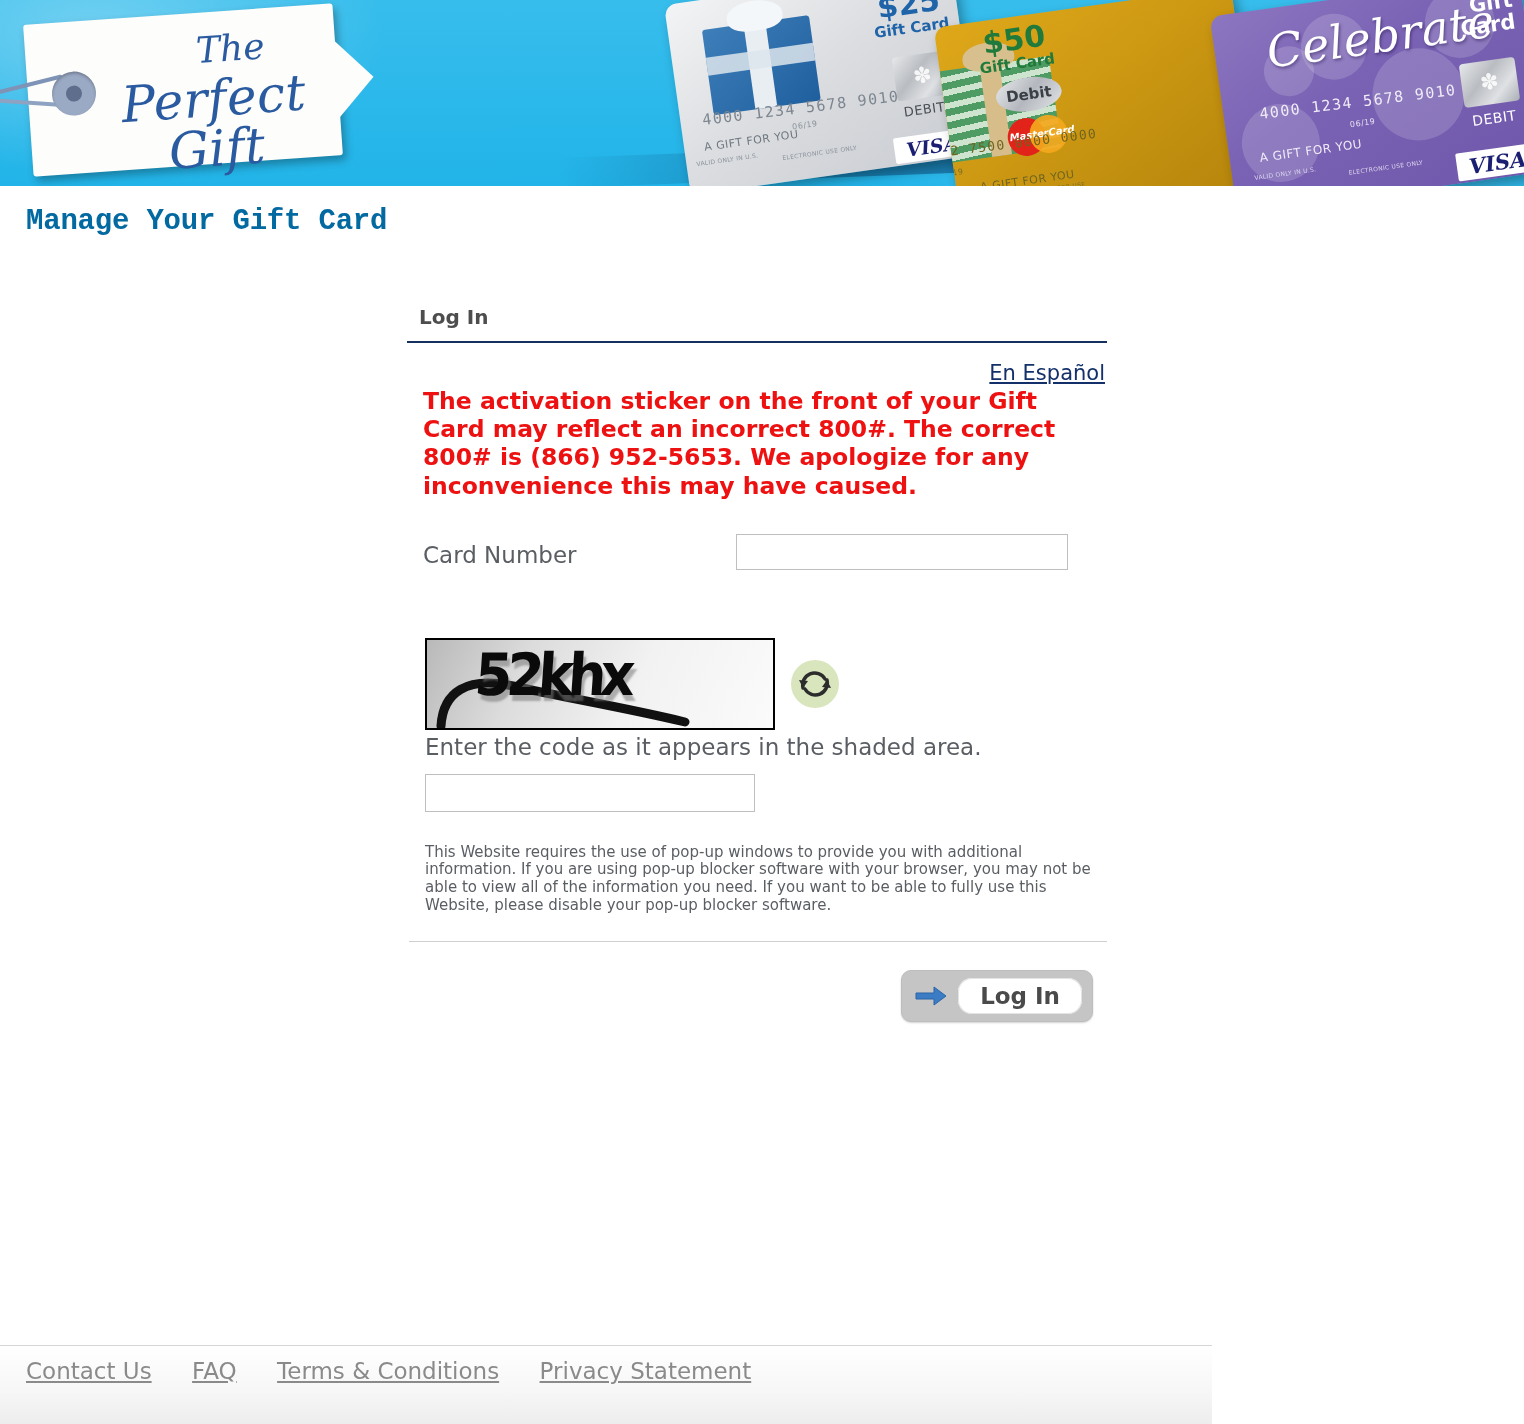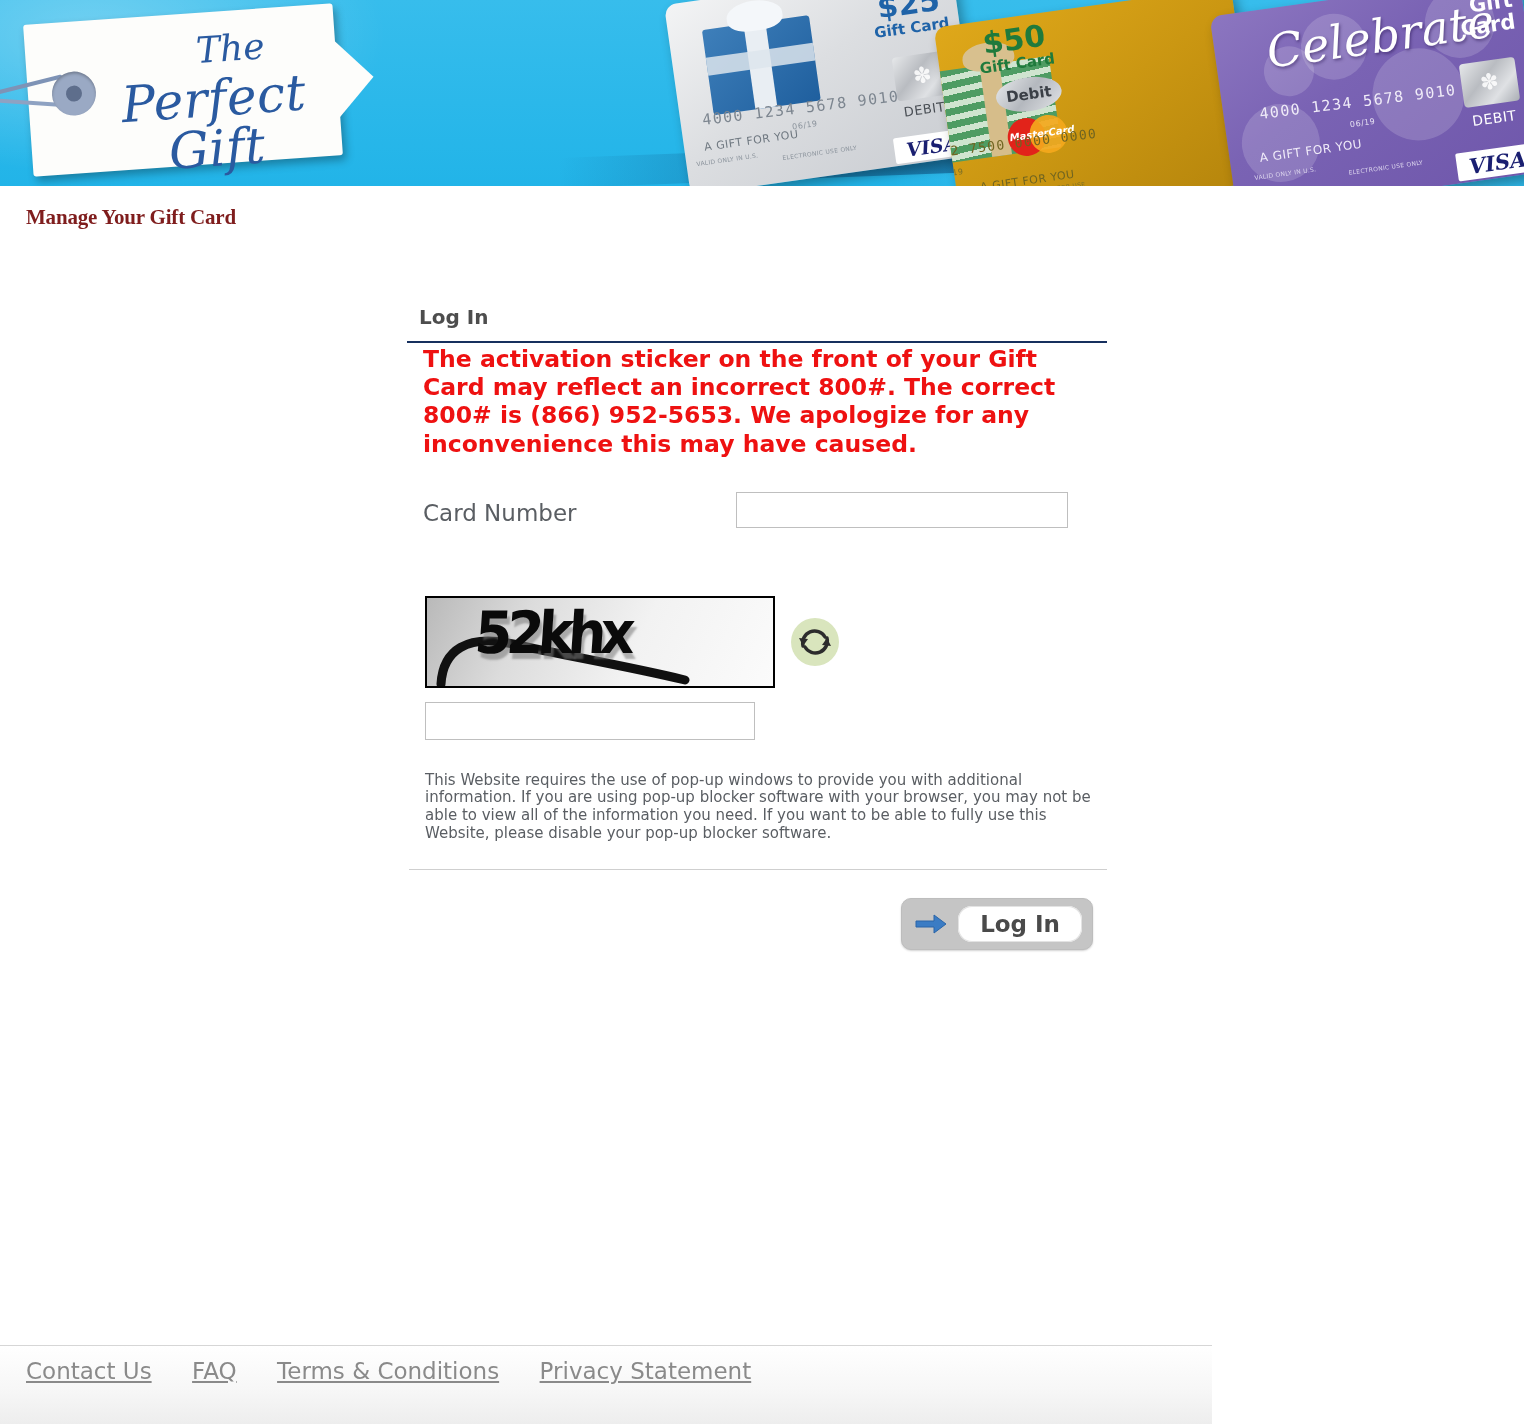--- a/index.html
+++ b/index.html
@@ -205,24 +205,24 @@
     text-align: center;
     font-family: "DejaVu Sans", sans-serif;
     font-weight: bold;
     color: #3a3f46;
   }
 
   
   .page-title {
     position: absolute;
     left: 26px; top: 205px;
-    font-family: Liberation Serif, serif;
-    font-size: 21px;
-    font-weight: bold;
-    color: #7f1d1d;
+    font-family: Liberation Mono, monospace;
+    font-size: 29px;
+    font-weight: bold;
+    color: #0369a1;
     letter-spacing: -0.2px;
   }
 
   .content {
     position: absolute;
     left: 407px; top: 305px;
     width: 700px;
   }
 
   .tab-label {
@@ -525,20 +525,23 @@
   </div>
 </div>
 
 <div class="page-title">Manage Your Gift Card</div>
 
 <div class="content">
 
   <div class="tab-label">Log In</div>
   <div class="tab-rule"></div>
 
+  <div class="espanol-row">
+    <span class="espanol-link">En Español</span>
+  </div>
 
   <div class="alert-text">The activation sticker on the front of your Gift Card may reflect an incorrect 800#. The correct 800# is (866) 952-5653. We apologize for any inconvenience this may have caused.</div>
 
   <div class="field-row" style="margin-top:34px; height:94px;">
     <span class="field-label">Card Number</span>
     <input class="txt-input inp-cardnum" type="text" placeholder="" style="">
   </div>
 
 
   <div class="captcha-block">
@@ -551,20 +554,21 @@
 
     <div class="captcha-refresh">
       <svg viewBox="0 0 48 48" width="48" height="48">
         <path d="M12 28 A 12 12 0 0 1 34 19" stroke="#2c2c2c" stroke-width="3.4" fill="none" stroke-linecap="round"></path>
         <path d="M36 20 A 12 12 0 0 1 14 29" stroke="#2c2c2c" stroke-width="3.4" fill="none" stroke-linecap="round"></path>
         <polygon points="12,28 8,20 17,21" fill="#2c2c2c"></polygon>
         <polygon points="36,20 40,28 31,27" fill="#2c2c2c"></polygon>
       </svg>
     </div>
 
+    <div class="captcha-hint" style="margin-left:0;">Enter the code as it appears in the shaded area.</div>
 
     <input class="inp-captcha" type="text" style="margin-left: 0px;" placeholder="">
   </div>
 
   <div class="popup-note">This Website requires the use of pop-up windows to provide you with additional information. If you are using pop-up blocker software with your browser, you may not be able to view all of the information you need. If you want to be able to fully use this Website, please disable your pop-up blocker software.</div>
 
   <div class="bottom-rule"></div>
 
   <div class="login-btn-row">
     <span class="login-btn">

